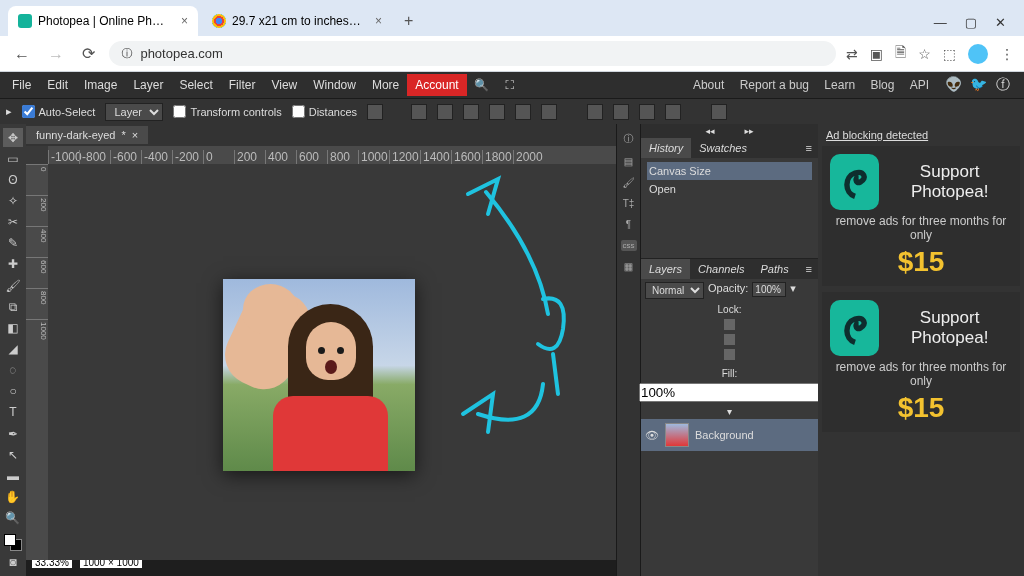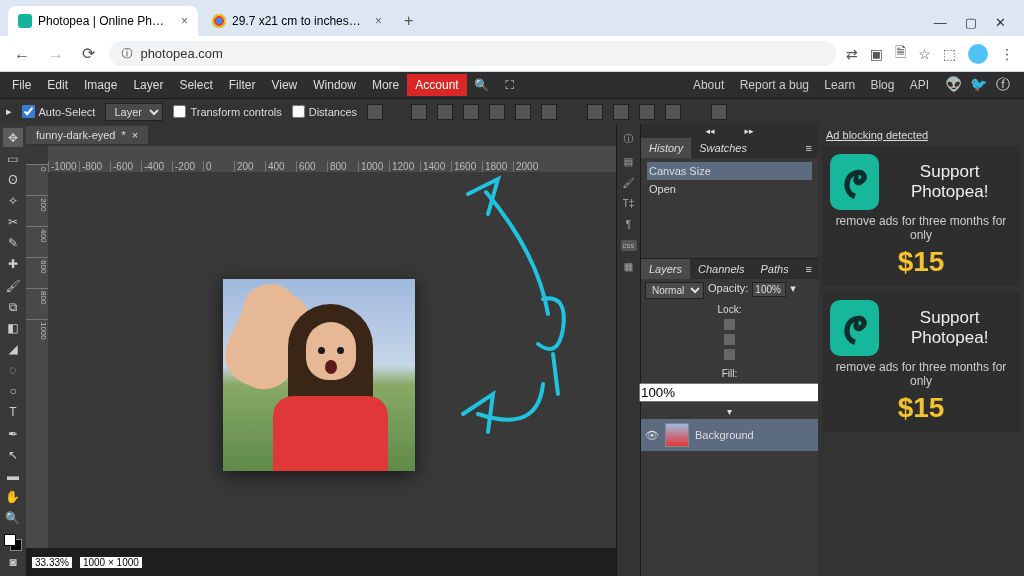--- a/index.html
+++ b/index.html
@@ -47,21 +47,21 @@
 .tool { width: 20px; height: 20px; display: flex; align-items: center; justify-content: center; color: #ccc; font-size: 12px; cursor: pointer; }
 .tool.active { background: #5c5c5c; }
 .swatch { width: 18px; height: 18px; position: relative; margin-top: 4px; }
 .swatch .fg { position: absolute; width: 12px; height: 12px; background: #fff; border: 1px solid #000; top: 0; left: 0; }
 .swatch .bg { position: absolute; width: 12px; height: 12px; background: #000; border: 1px solid #888; bottom: 0; right: 0; }
 
 .center { flex: 1; display: flex; flex-direction: column; min-width: 0; background: #393939; }
 .doctabs { height: 22px; background: #333; display: flex; align-items: center; font-size: 11px; }
 .doctab { padding: 3px 10px; background: #4a4a4a; display: flex; gap: 6px; align-items: center; }
 .canvas-wrap { flex: 1; position: relative; background: #393939; overflow: hidden; }
-.ruler-h { position: absolute; top: 0; left: 22px; right: 0; height: 26px; background: #4a4a4a; font-size: 10px; color: #bbb; display: flex; align-items: flex-end; overflow: hidden; }
+.ruler-h { position: absolute; top: 0; left: 22px; right: 0; height: 18px; background: #4a4a4a; font-size: 12px; color: #bbb; display: flex; align-items: flex-end; overflow: hidden; }
 .ruler-h span { width: 31px; flex-shrink: 0; border-left: 1px solid #777; padding-left: 2px; }
 .ruler-v { position: absolute; top: 18px; left: 0; bottom: 0; width: 22px; background: #4a4a4a; font-size: 8px; color: #bbb; display: flex; flex-direction: column; overflow: hidden; }
 .ruler-v span { height: 31px; flex-shrink: 0; border-top: 1px solid #777; writing-mode: vertical-rl; padding-top: 2px; }
 .stage { position: absolute; top: 18px; left: 22px; right: 0; bottom: 0; }
 .doc { position: absolute; left: 175px; top: 115px; width: 192px; height: 192px; box-shadow: 0 4px 18px rgba(0,0,0,.6); overflow: hidden; }
 .doc .sky { position: absolute; inset: 0; background: linear-gradient(#9fb9dd 0%, #c7d6e8 45%, #88aa66 55%, #5f8a4a 100%); }
 .doc .person { position: absolute; left: 45px; top: 25px; width: 120px; height: 160px; }
 .doc .hair { position: absolute; left: 20px; top: 0; width: 85px; height: 120px; background: #3a2616; border-radius: 45px 45px 30px 30px; }
 .doc .face { position: absolute; left: 38px; top: 18px; width: 50px; height: 58px; background: #e6b896; border-radius: 25px 25px 22px 22px; }
 .doc .eye { position: absolute; width: 7px; height: 7px; background: #1a1a1a; border-radius: 50%; top: 25px; }
@@ -101,21 +101,21 @@
 
 .ads { width: 206px; background: #333; display: flex; flex-direction: column; }
 .ad-head { font-size: 11px; color: #ddd; padding: 5px 8px; text-decoration: underline; }
 .ad { background: #2e2e2e; margin: 0 4px 6px; padding: 8px; text-align: center; display: flex; flex-direction: column; align-items: center; gap: 4px; }
 .ad .logo { width: 56px; height: 56px; background: #17b79b; border-radius: 10px; display: flex; align-items: center; justify-content: center; }
 .ad .logo svg { stroke: #0e2e2e; stroke-width: 6; fill: none; }
 .ad h3 { font-size: 17px; color: #eee; font-weight: 400; }
 .ad p { font-size: 12px; color: #ccc; }
 .ad .price { font-size: 28px; color: #f3c22f; font-weight: 700; }
 
-.statusbar { height: 28px; background: #1e1e1e; color: #ccc; font-size: 10px; display: flex; align-items: center; gap: 8px; padding: 0 6px; }
+.statusbar { height: 16px; background: #1e1e1e; color: #ccc; font-size: 10px; display: flex; align-items: flex-end; gap: 8px; padding: 8px 6px; }
 .statusbar .sec { background: #fff; color: #000; padding: 0 3px; }
 </style>
 </head>
 <body>
 
 <div class="browser">
   <div class="tab-strip">
     <div class="tab">
       <span class="fav"></span>
       <span class="title">Photopea | Online Photo Editor</span>

